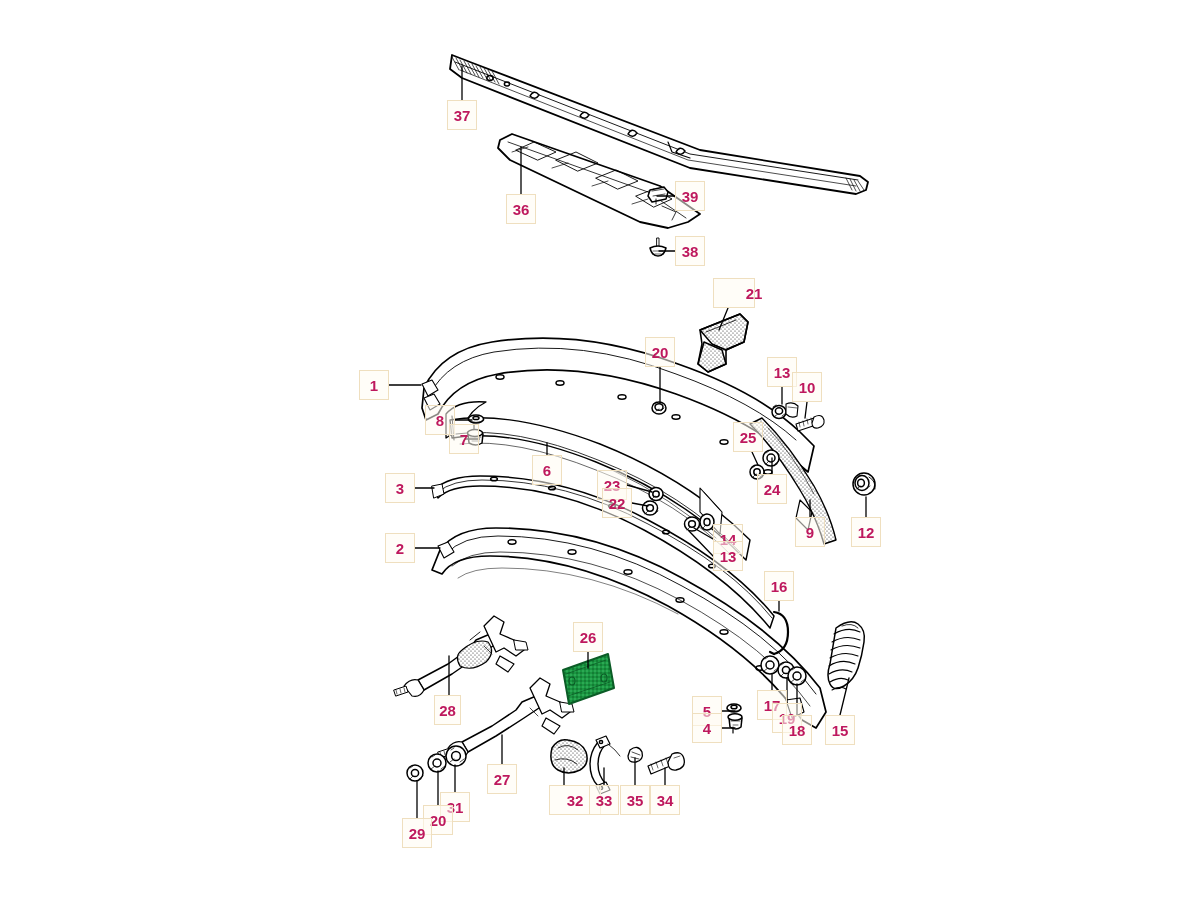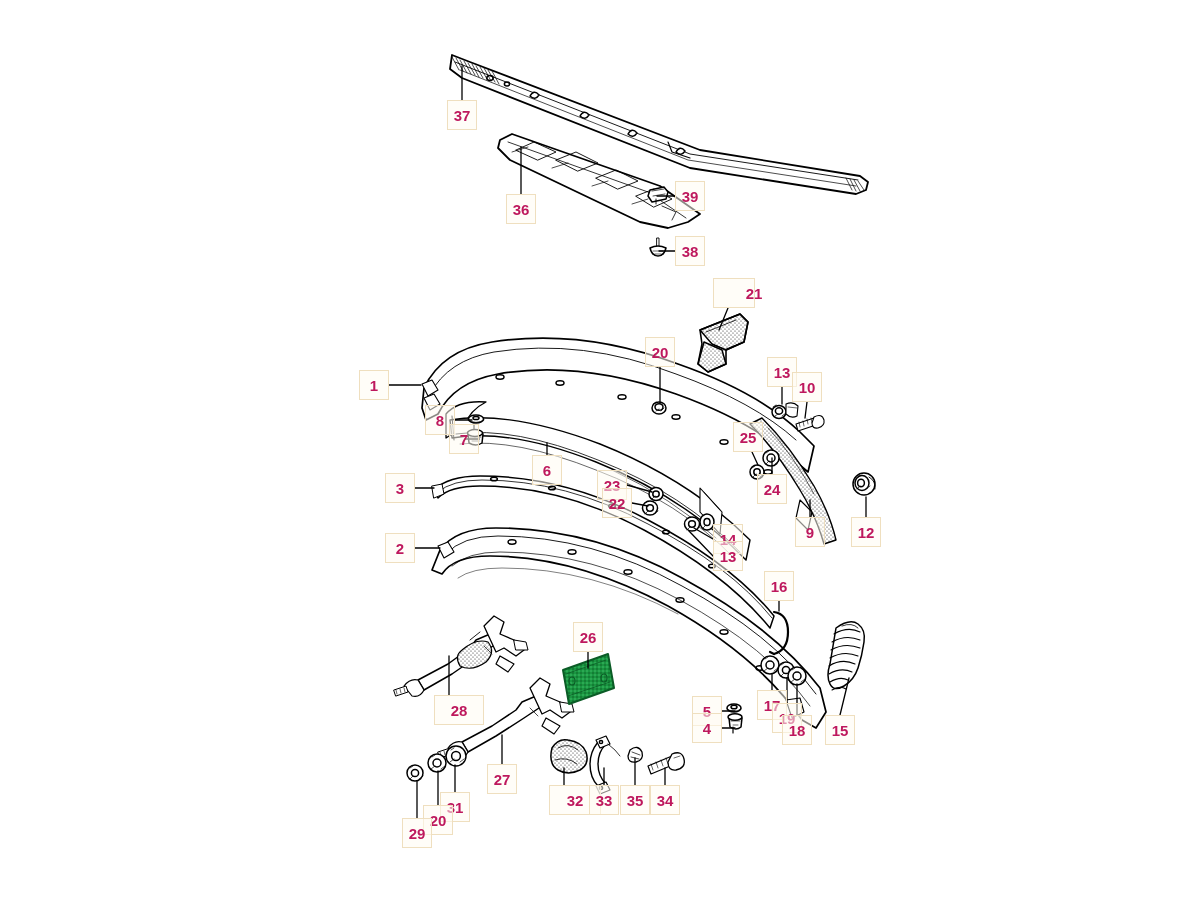--- a/index.html
+++ b/index.html
@@ -476,21 +476,21 @@
       </div>
       <div class="callout" style="left: 385px; top: 533px; width: 30px; height: 30px;">
         <span>2</span>
       </div>
       <div class="callout" style="left: 764px; top: 571px; width: 30px; height: 30px;">
         <span>16</span>
       </div>
       <div class="callout sel" style="left: 573px; top: 622px; width: 30px; height: 30px;">
         <span>26</span>
       </div>
-      <div class="callout" style="left: 434px; top: 695px; width: 50px; height: 30px;">
+      <div class="callout" style="left: 434px; top: 695px; width: 27px; height: 30px;">
         <span>28</span>
       </div>
       <div class="callout" style="left: 692px; top: 696px; width: 30px; height: 30px;">
         <span>5</span>
       </div>
       <div class="callout" style="left: 757px; top: 690px; width: 30px; height: 30px;">
         <span>17</span>
       </div>
       <div class="callout" style="left: 772px; top: 703px; width: 30px; height: 30px;">
         <span>19</span>

